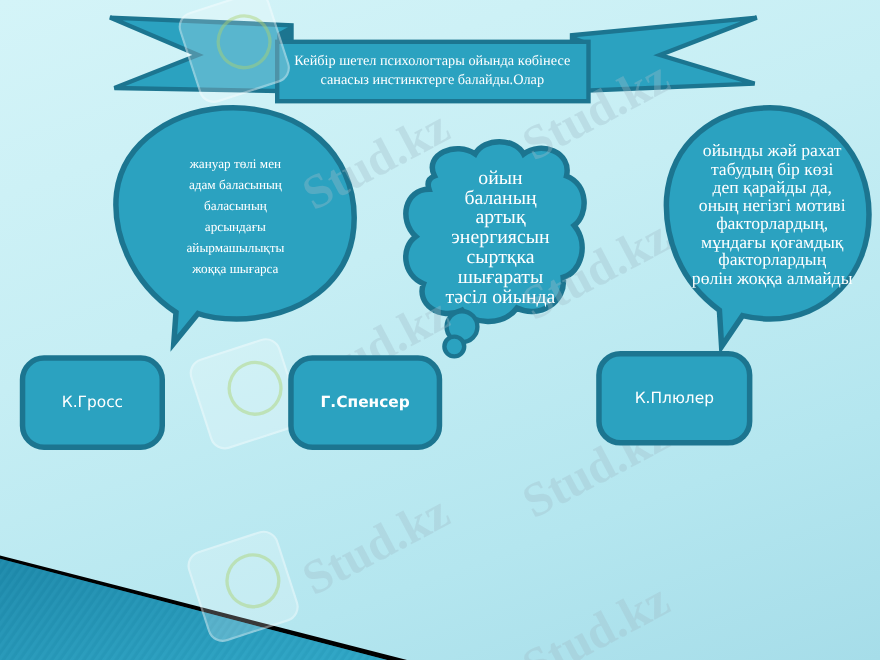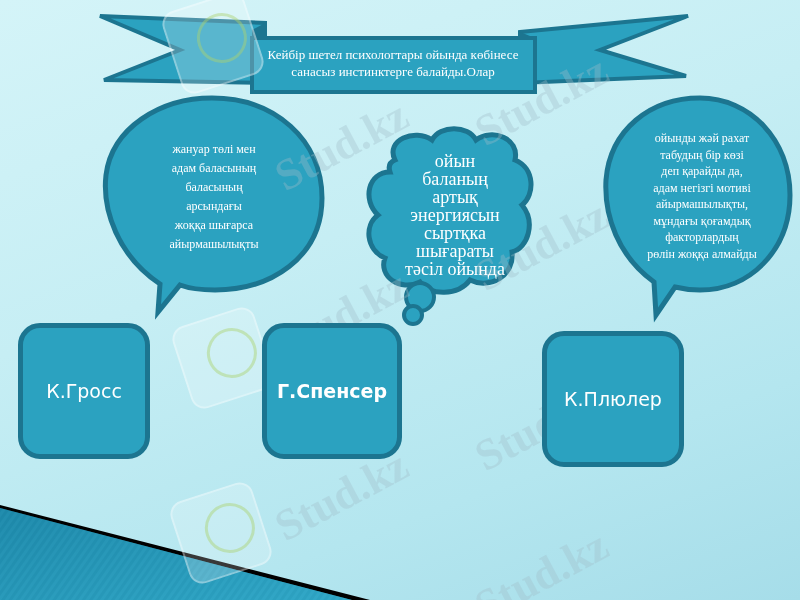--- a/index.html
+++ b/index.html
@@ -63,31 +63,31 @@
   .bubble-text {
     position: absolute;
     text-align: center;
     color: #ffffff;
     font-size: 12px;
     line-height: 19px;
   }
   .box {
     position: absolute;
     width: 132px;
-    height: 136px;
+    height: 86px;
     background: #2ba2c0;
     border: 5px solid #1c7590;
     border-radius: 22px;
     box-sizing: border-box;
     display: flex;
     align-items: center;
     justify-content: center;
     color: #ffffff;
     font-family: "DejaVu Sans", sans-serif;
-    font-size: 19px;
+    font-size: 14px;
   }
 </style>
 </head>
 <body>
 
 <div class="slide">
 
   <svg class="layer" viewBox="0 0 800 600">
     <defs>
       <pattern id="stripes" width="6" height="6" patternUnits="userSpaceOnUse" patternTransform="rotate(35)">
@@ -170,48 +170,48 @@
   <div class="banner-text">
     <div>Кейбір шетел психологтары ойында көбінесе</div>
     <div>санасыз инстинктерге балайды.Олар</div>
   </div>
 
   <div class="bubble-text" style="left:128px; top:140px; width:172px;">
     <div>жануар төлі мен</div>
     <div>адам баласының</div>
     <div>баласының</div>
     <div>арсындағы</div>
+    <div>айырмашылықты</div>
     <div>жоққа шығарса</div>
-    <div>айырмашылықты</div>
   </div>
 
   <div class="bubble-text" style="left:384px; top:152px; width:142px; line-height:18px; font-size:18px;">
     <div>ойын</div>
     <div>баланың</div>
     <div>артық</div>
     <div>энергиясын</div>
     <div>сыртқка</div>
     <div>шығараты</div>
     <div>тәсіл ойында</div>
   </div>
 
-  <div class="bubble-text" style="left:622px; top:130px; width:160px; font-size:12px; line-height:16.5px;">
+  <div class="bubble-text" style="left:622px; top:130px; width:160px; font-size:16px; line-height:16.5px;">
     <div>ойынды жәй рахат</div>
     <div>табудың бір көзі</div>
     <div>деп қарайды да,</div>
-    <div>адам негізгі мотиві</div>
-    <div>айырмашылықты,</div>
+    <div>оның негізгі мотиві</div>
+    <div>факторлардың,</div>
     <div>мұндағы қоғамдық</div>
     <div>факторлардың</div>
     <div>рөлін жоққа алмайды</div>
   </div>
 
   <div class="box" style="left:18px; top:323px;">
     <span>К.Гросс</span>
   </div>
   <div class="box" style="left:262px; top:323px; width:140px;font-weight:bold;">
     <span>Г.Спенсер</span>
   </div>
-  <div class="box" style="left:542px; top:331px; width:142px;">
+  <div class="box" style="left:542px; top:319px; width:142px;">
     <span>К.Плюлер</span>
   </div>
 
 </div>
 
 </body></html>

